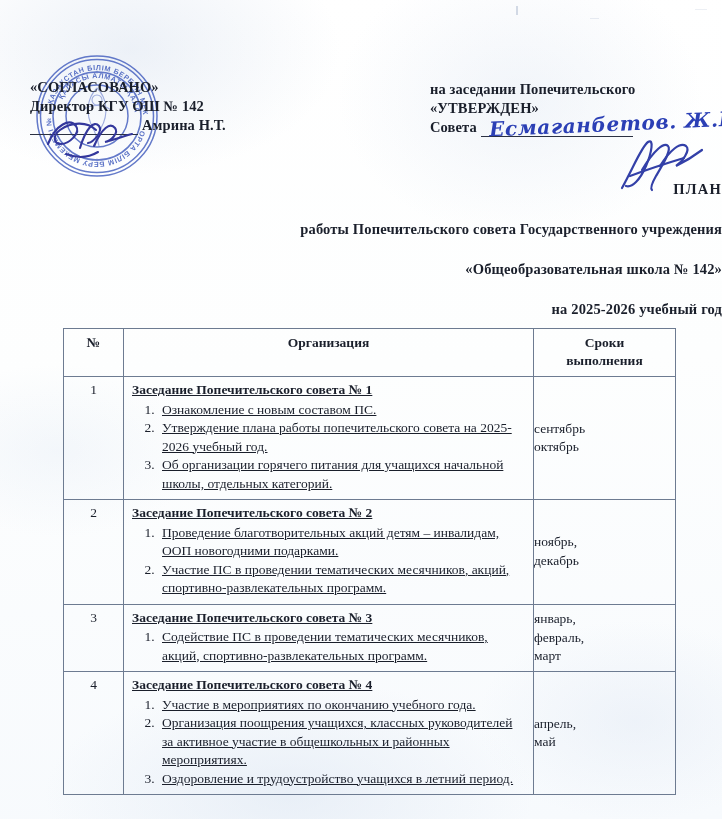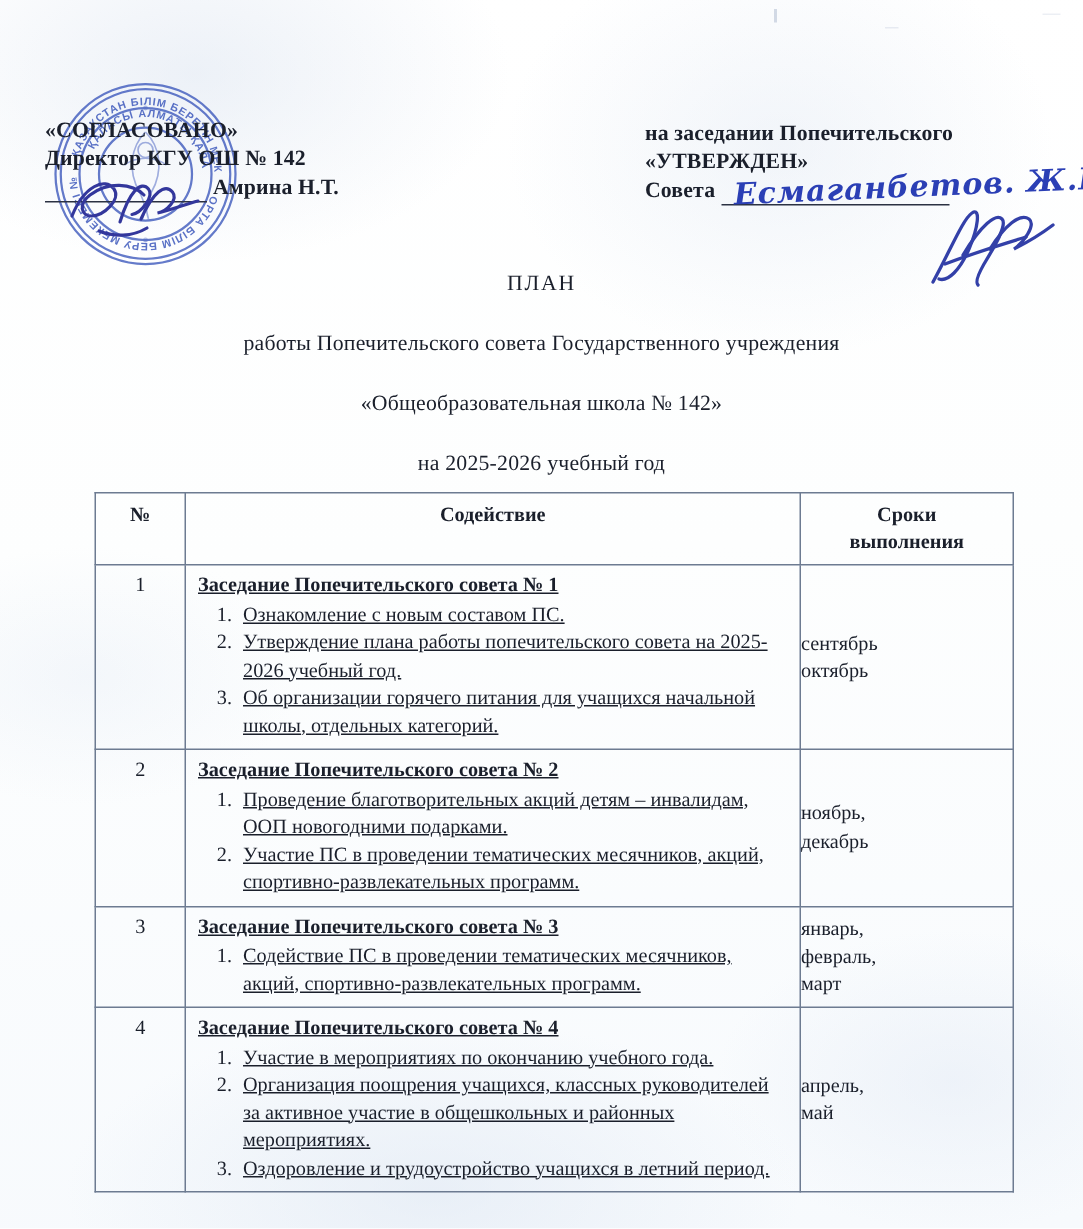--- a/index.html
+++ b/index.html
@@ -98,22 +98,22 @@
     font-weight: 600;
   }
   .scribble { position: absolute; pointer-events: none; }
 
   
   .title-block {
     position: absolute;
     left: 0;
     right: 0;
     top: 181px;
-    text-align: center;
-    font-weight: normal;
+    text-align: right;
+    font-weight: bold;
   }
   .title-block .ln {
     font-size: 14.5px;
     margin-bottom: 23px;
     letter-spacing: .15px;
   }
   .title-block .ln.main { letter-spacing: 1.2px; }
 
   
   .plan-table {
@@ -258,21 +258,21 @@
 
 <table class="plan-table">
   <colgroup>
     <col class="col-num">
       <col class="col-body">
       <col class="col-term">
   </colgroup>
   <thead>
     <tr>
       <th>№</th>
-      <th>Содействие</th>
+      <th>Организация</th>
       <th class="th-term">
         <div>Сроки</div>
         <div>выполнения</div>
       </th>
     </tr>
   </thead>
   <tbody>
       <tr>
         <td class="cell-num">1</td>
         <td class="cell-body">

